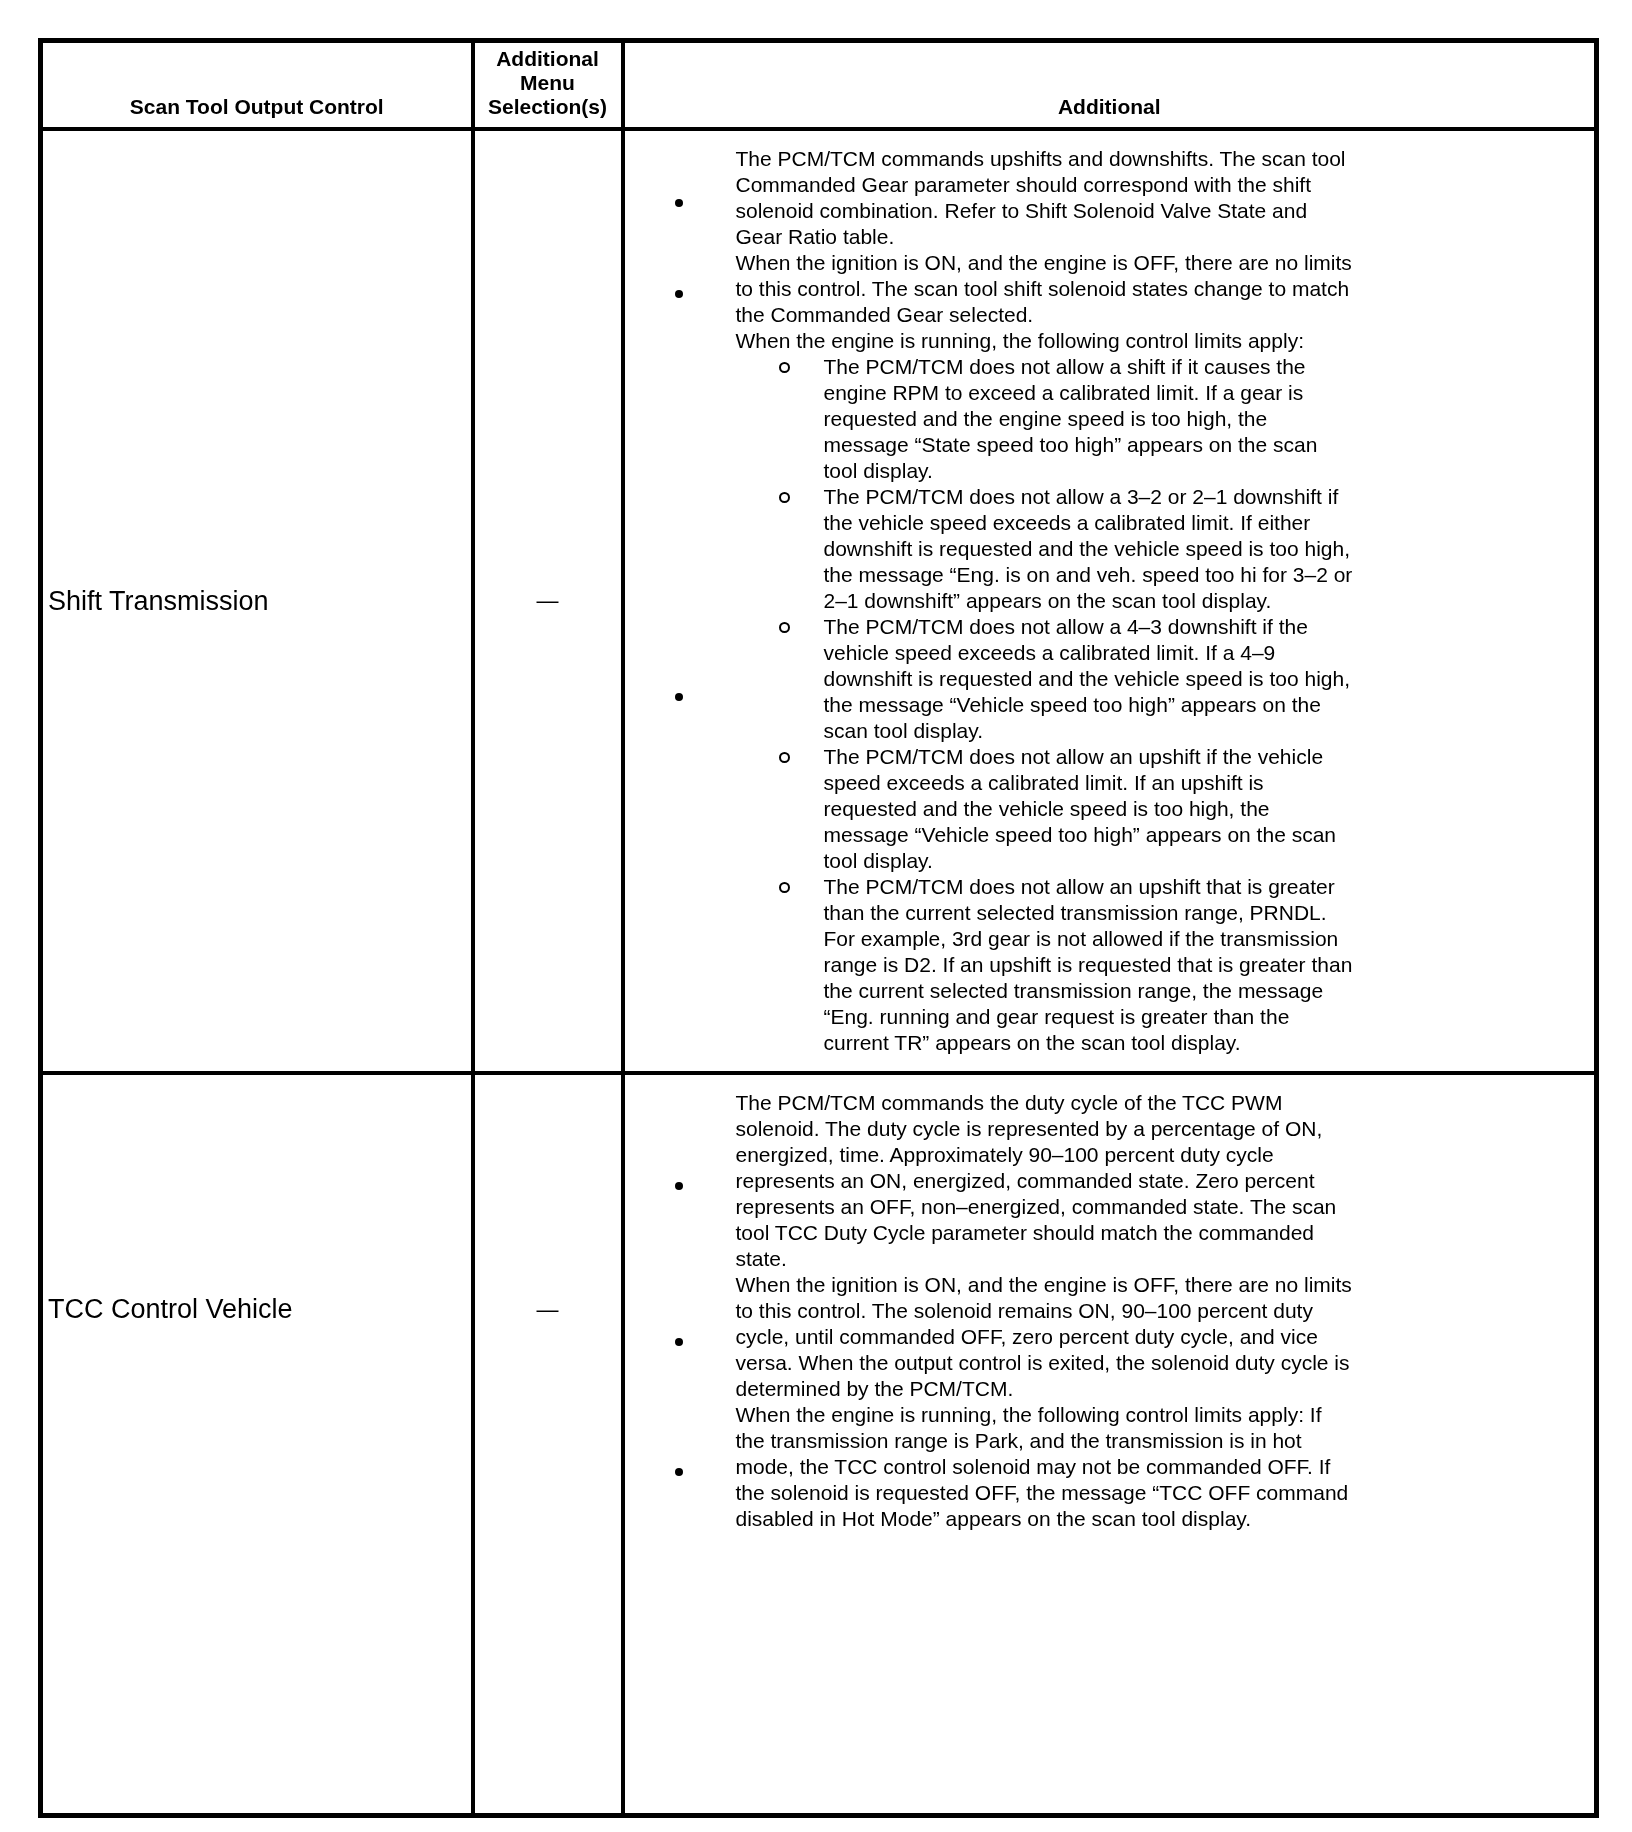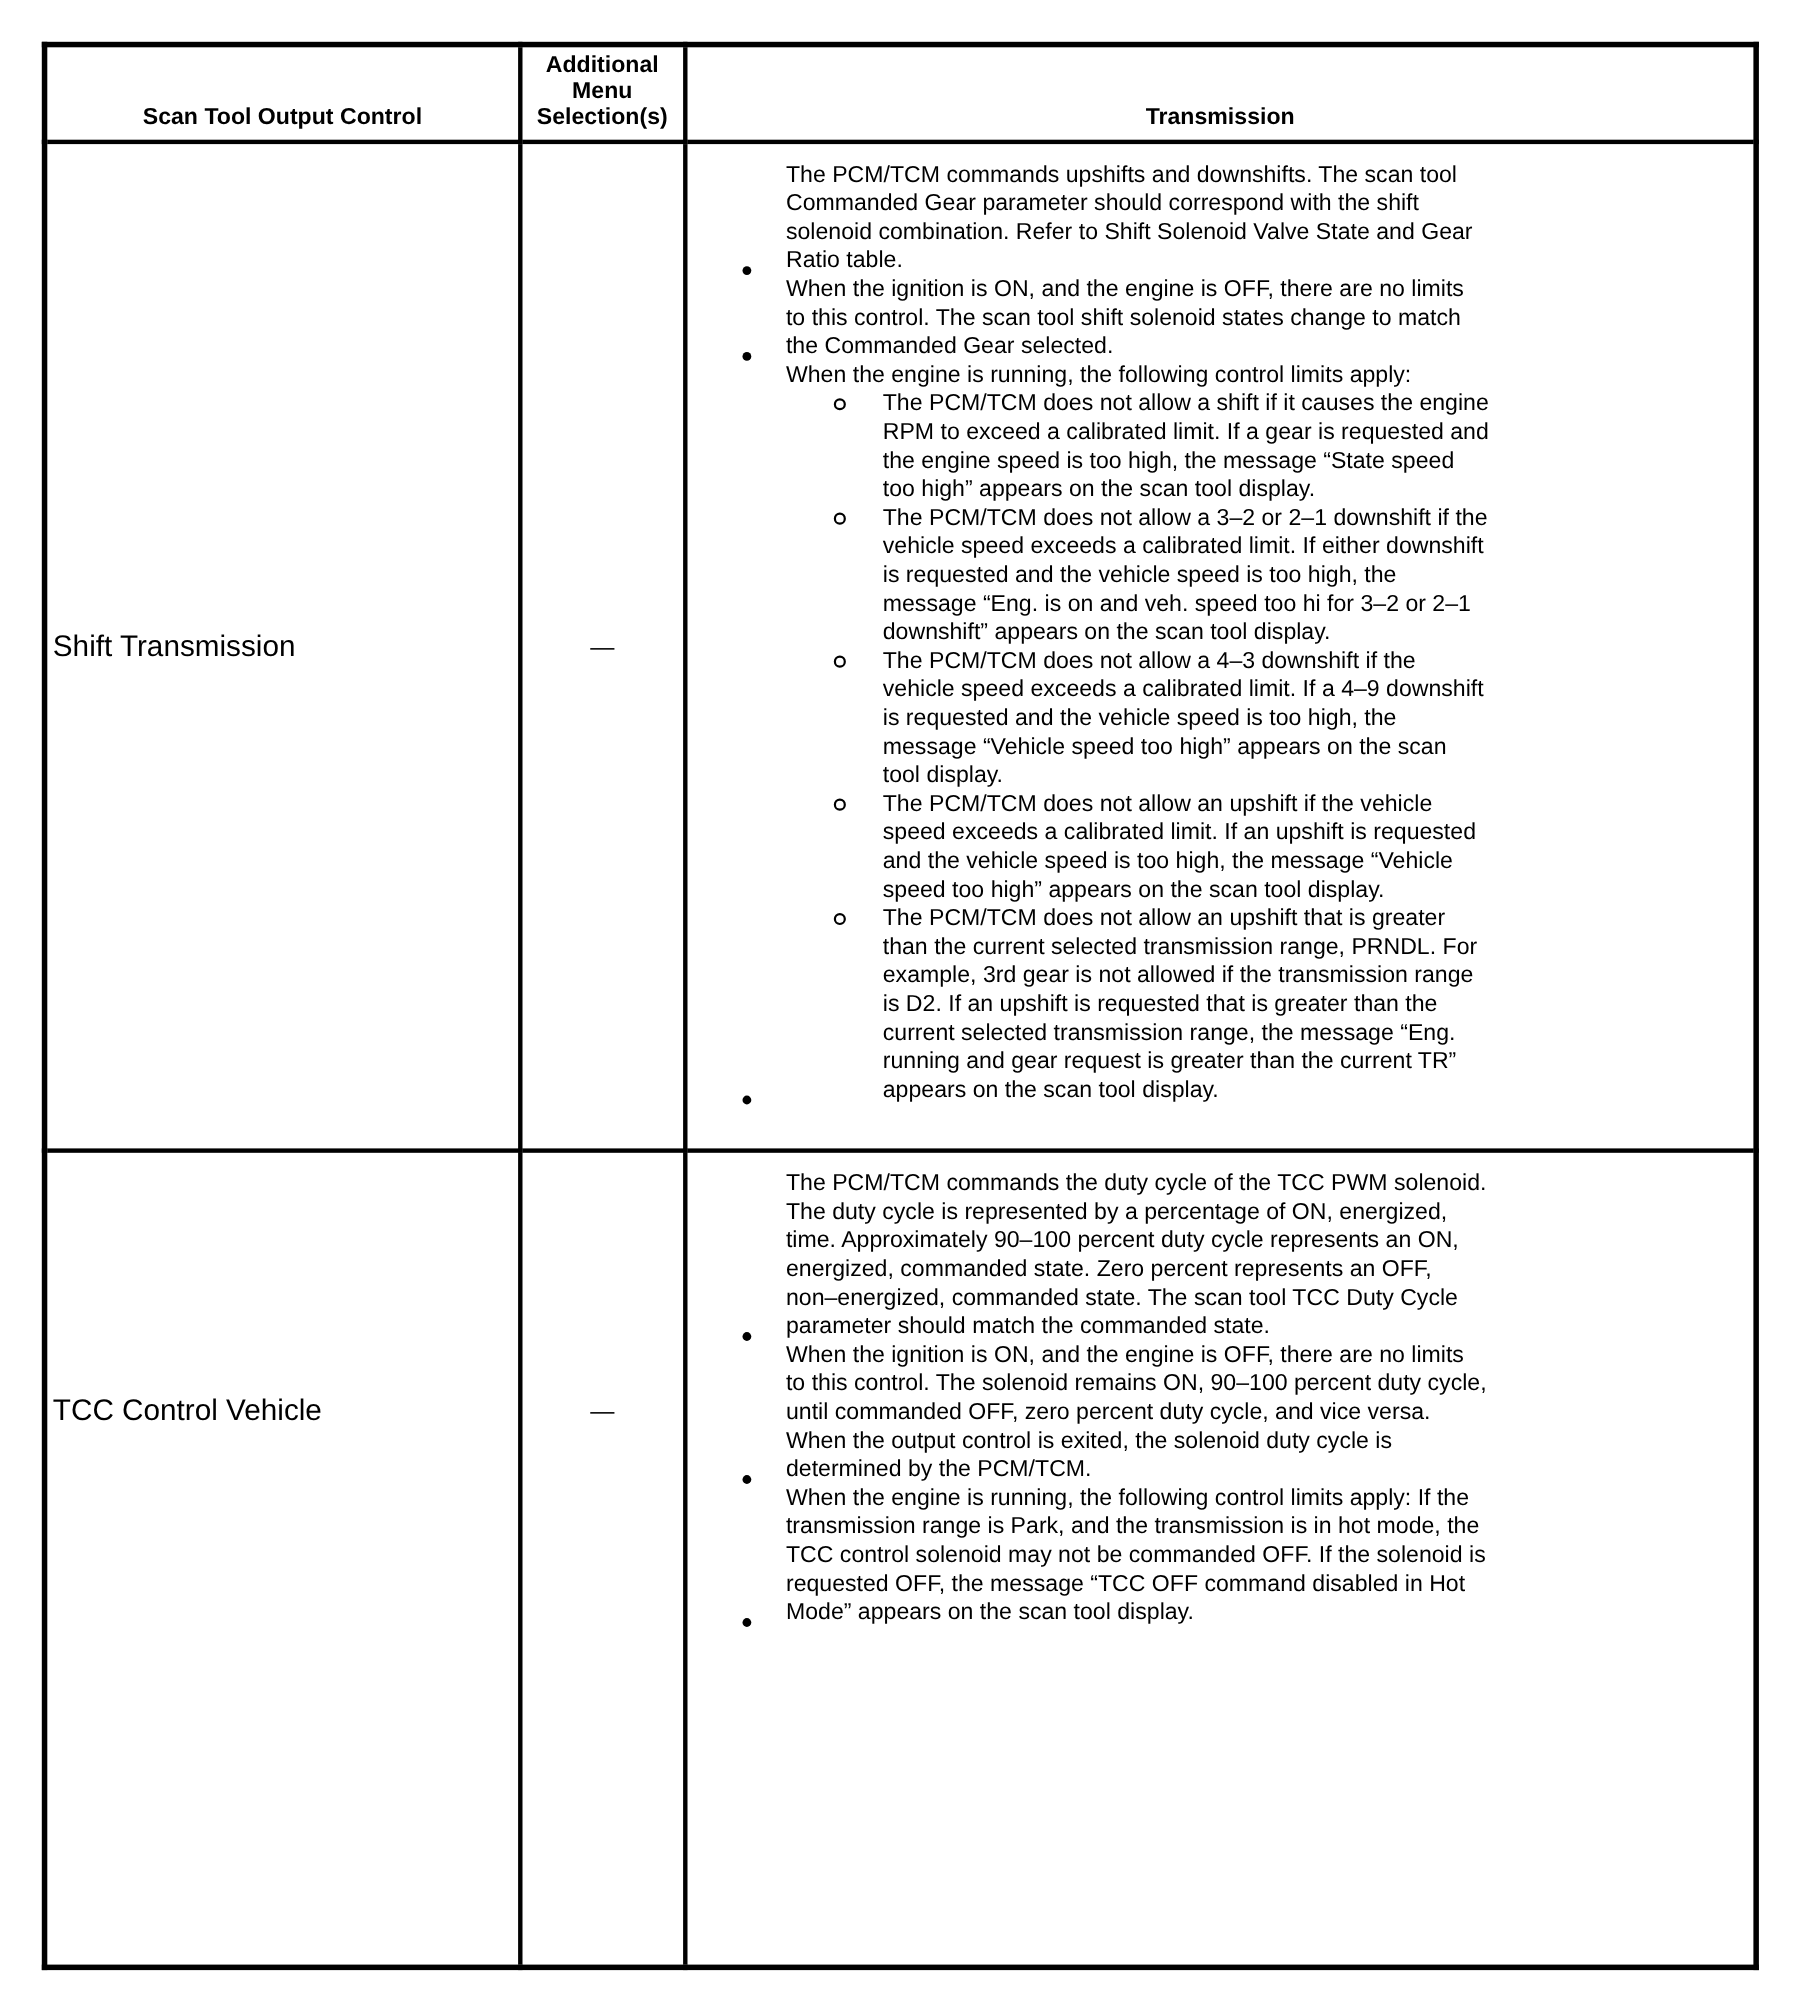--- a/index.html
+++ b/index.html
@@ -48,21 +48,21 @@
     vertical-align: top;
     padding: 15px 240px 15px 0;
     font-size: 21px;
     line-height: 26px;
   }
 
   
   tbody tr:nth-child(2) .control-label,
   tbody tr:nth-child(2) .menu-dash { position: relative; top: -134px; }
 
-  .bullet-item { display: flex; align-items: flex-end; }
+  .bullet-item { display: flex; align-items: center; gap: 21px; }
   .marker-box { flex: 0 0 40px; margin-left: 50px; padding-top: 9px; }
   .disc {
     display: block; width: 8px; height: 8px;
     border-radius: 50%; background: #000;
   }
   .bullet-content { flex: 1 1 auto; min-width: 0; }
 
   .sub-item { display: flex; align-items: flex-start; }
   .sub-marker-box { flex: 0 0 45px; margin-left: 43px; padding-top: 8px; }
   .circ {
@@ -78,21 +78,21 @@
   <table class="scan-table">
     <colgroup>
       <col style="width:432px">
       <col style="width:150px">
       <col style="width:974px">
     </colgroup>
     <thead>
       <tr>
         <th>Scan Tool Output Control</th>
         <th>Additional Menu Selection(s)</th>
-        <th>Transmission</th>
+        <th>Additional</th>
       </tr>
     </thead>
     <tbody id="table-body">
         <tr>
           <td class="cell-control">
             <div class="control-label">Shift Transmission</div>
           </td>
           <td class="cell-menu">
             <div class="menu-dash">—</div>
           </td>

